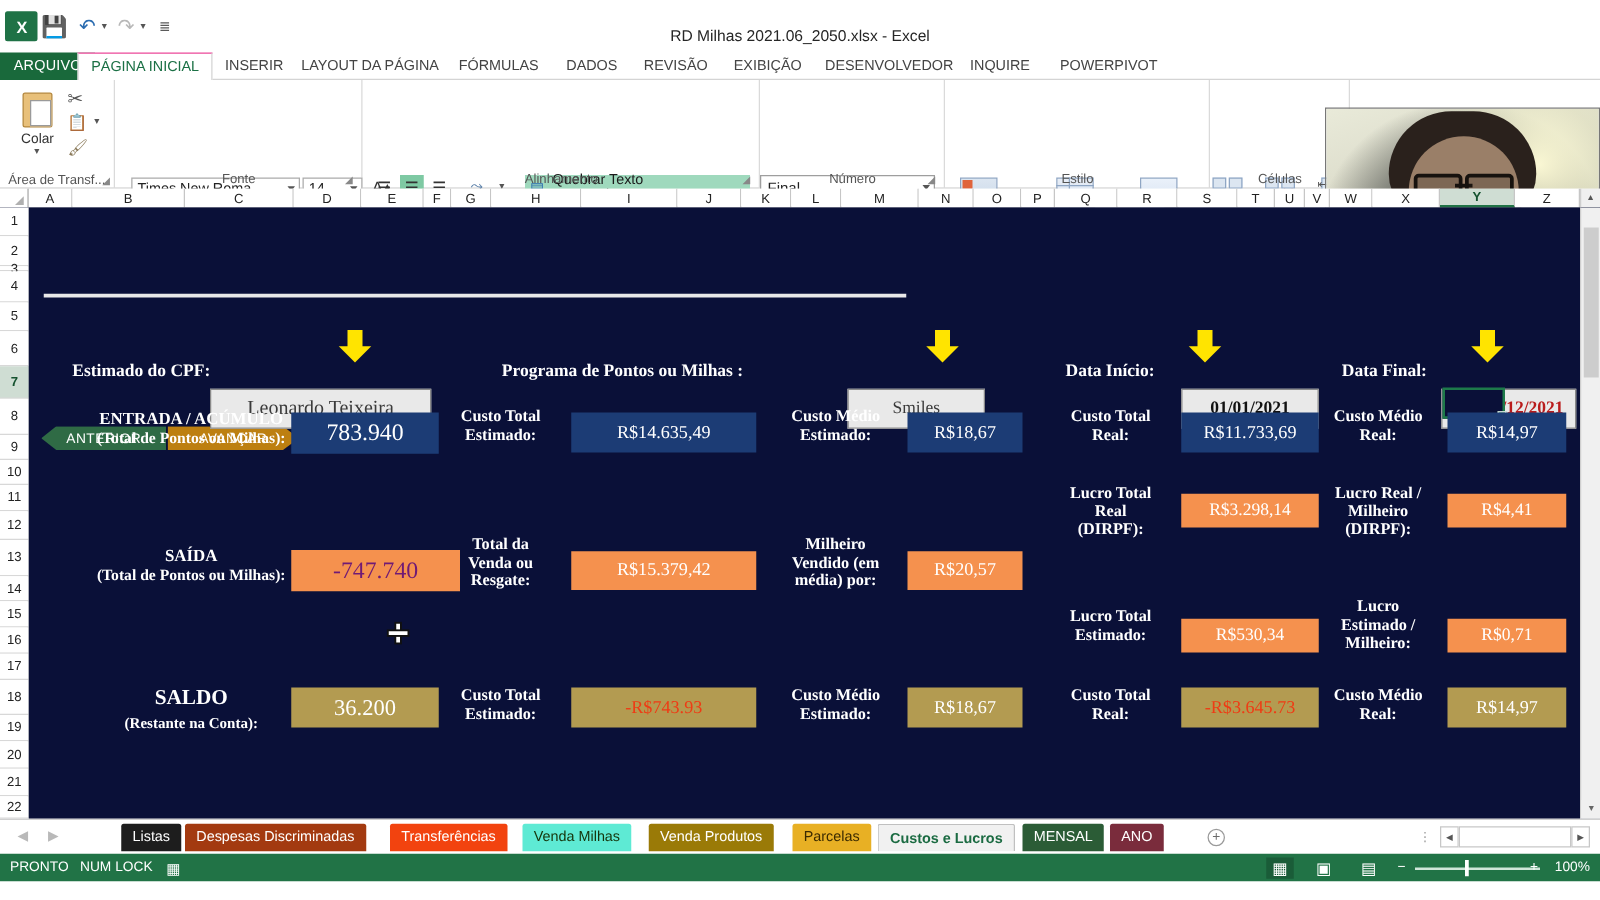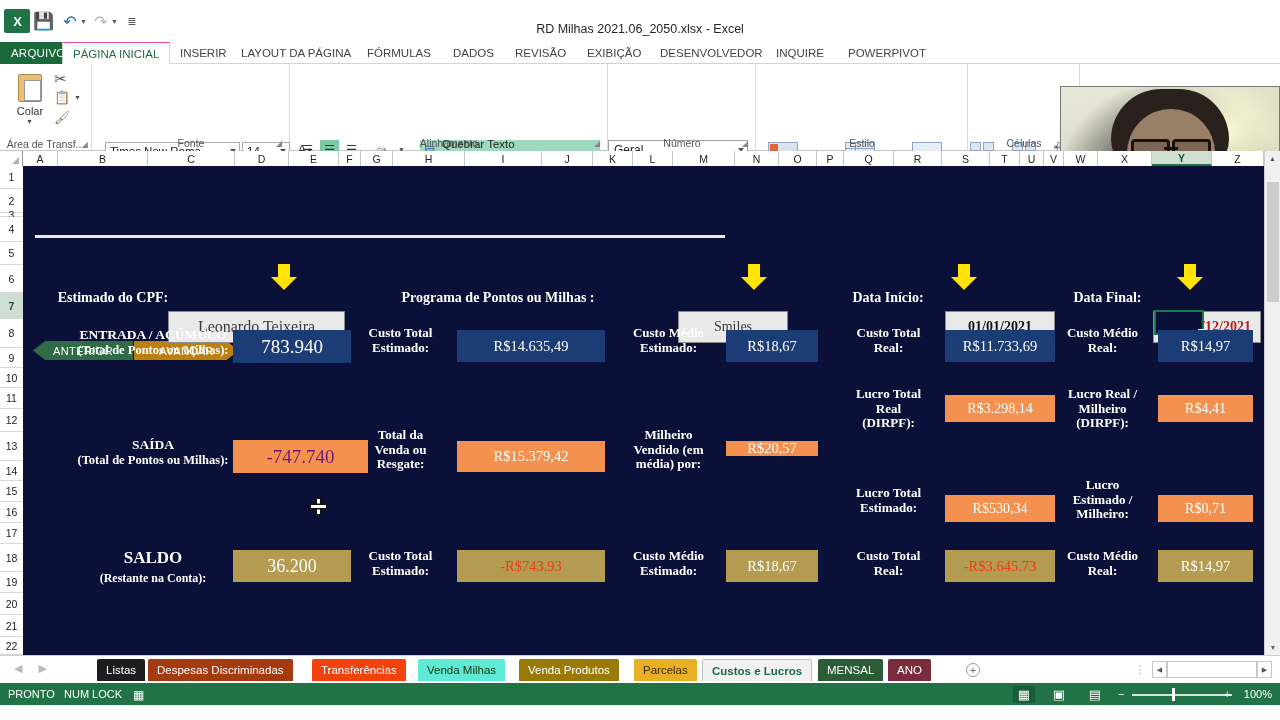--- a/index.html
+++ b/index.html
@@ -266,21 +266,21 @@
     <div class="mergebtn">
       <span style="position:absolute;left:4px;top:3px;font-size:12px;color:#555;">◫</span>
       <span>Mesclar e Centralizar</span>
       <span style="font-size:7px;color:#555;margin-left:7px;">▼</span>
     </div>
     <div style="position:absolute; left:290px; width:318px; bottom:1px; text-align:center; font-size:10.5px; color:#555;">Alinhamento</div>
     <div style="position:absolute; left:594px; bottom:2px; font-size:8px; color:#888;">◢</div>
 
     <div class="grp" style="left:608px; width:148px;"></div>
     <div class="numfmt">
-      <span>Geral</span>
+      <span>Final</span>
       <span class="ddarrow" style="top:7px"></span>
     </div>
     <div class="fbtn" style="left:612px;top:106px;color:#7a8a9a;">💲</div>
     <div class="fbtn" style="left:633px;top:106px;font-size:7px;color:#555;">▼</div>
     <div class="fbtn" style="left:650px;top:106px;font-weight:bold;">%</div>
     <div class="fbtn" style="left:670px;top:106px;font-size:10px;">000</div>
     <div class="fbtn" style="left:700px;top:106px;font-size:10px;">←.0</div>
     <div class="fbtn" style="left:724px;top:106px;font-size:10px;">→.0</div>
     <div style="position:absolute; left:608px; width:148px; bottom:1px; text-align:center; font-size:10.5px; color:#555;">Número</div>
     <div style="position:absolute; left:742px; bottom:2px; font-size:8px; color:#888;">◢</div>
@@ -517,21 +517,21 @@
         <span>Venda ou</span><br>
         <span>Resgate:</span>
       </div>
       <div class="cell orange" style="left:434px; top:275px; width:148px; height:31px; font-size:14.5px;">R$15.379,42</div>
 
       <div class="lbl" style="left:588px; top:262px; width:115px; font-size:13px;">
         <span>Milheiro</span><br>
         <span>Vendido (em</span><br>
         <span>média) por:</span>
       </div>
-      <div class="cell orange" style="left:703px; top:275px; width:92px; height:15px; font-size:14.5px;">R$20,57</div>
+      <div class="cell orange" style="left:703px; top:275px; width:92px; height:31px; font-size:14.5px;">R$20,57</div>
 
       <div class="lbl" style="left:808px; top:320px; width:115px; font-size:13px;">
         <span>Lucro Total</span><br>
         <span>Estimado:</span>
       </div>
       <div class="cell orange" style="left:922px; top:329px; width:110px; height:27px; font-size:14px;">R$530,34</div>
 
       <div class="lbl" style="left:1022px; top:312px; width:115px; font-size:13px;">
         <span>Lucro</span><br>
         <span>Estimado /</span><br>

